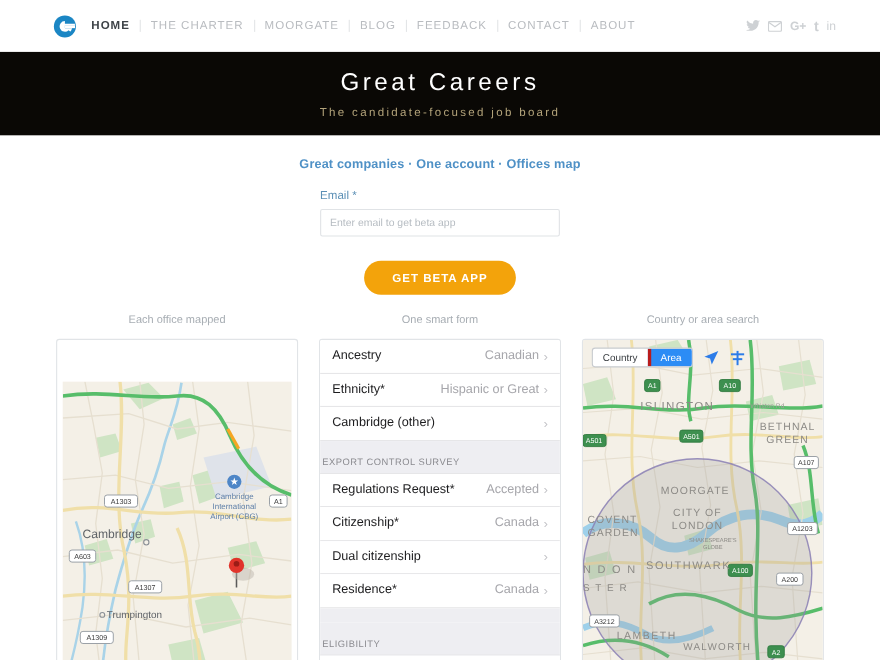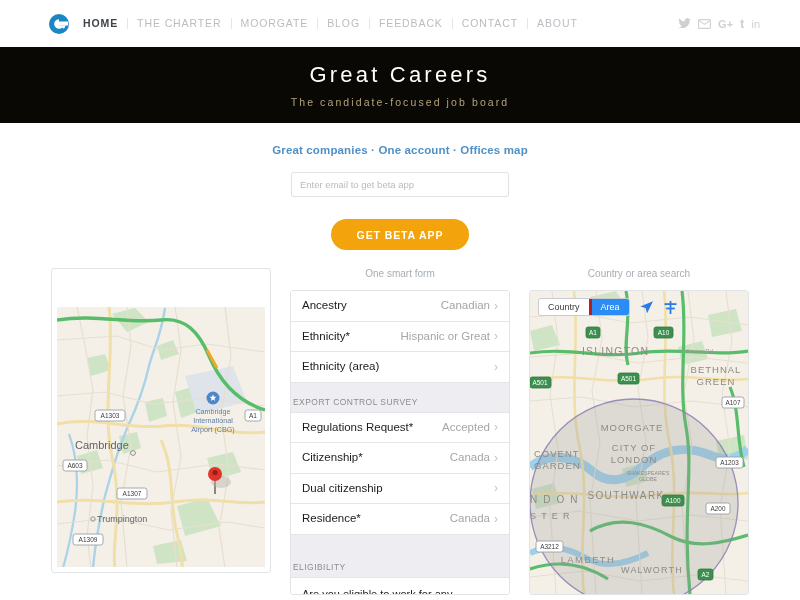--- a/index.html
+++ b/index.html
@@ -296,28 +296,30 @@
 </div>
 
 <div class="hero">
   <h1 class="hero-title">Great Careers</h1>
   <div class="hero-sub">The candidate-focused job board</div>
 </div>
 
 <div class="signup">
   <div class="tagline">Great companies · One account · Offices map</div>
   <div class="form-block">
+    <div class="field-label">Email *</div>
     <input class="email-input" type="text" placeholder="Enter email to get beta app" style="">
   </div>
   <button class="cta">GET BETA APP</button>
 </div>
 
 <div class="cols">
 
   <div class="col">
+    <div class="col-cap">Each office mapped</div>
     <div class="panel">
       <div class="map-left">
         <svg class="map-svg" viewBox="0 0 208 262" preserveAspectRatio="xMidYMid slice">
           <rect width="208" height="262" fill="#f4f0e7"></rect>
 
           <path d="M55 8 L78 2 L92 16 L70 26 Z" fill="#cfe4c4"></path>
           <path d="M100 40 L116 34 L122 48 L104 54 Z" fill="#cfe4c4"></path>
           <path d="M30 52 L48 48 L54 64 L34 70 Z" fill="#cfe4c4"></path>
           <path d="M118 86 L138 80 L146 104 L124 112 Z" fill="#cfe4c4"></path>
           <path d="M88 96 L106 92 L110 110 L92 116 Z" fill="#cfe4c4"></path>
@@ -413,21 +415,21 @@
           <span class="lbl">Ancestry</span>
           <span class="val">Canadian</span>
           <span class="chev">›</span>
         </div>
         <div class="ios-row">
           <span class="lbl">Ethnicity*</span>
           <span class="val">Hispanic or Great</span>
           <span class="chev">›</span>
         </div>
         <div class="ios-row">
-          <span class="lbl">Ethnicity (area)</span>
+          <span class="lbl">Cambridge (other)</span>
           <span class="val"></span>
           <span class="chev">›</span>
         </div>
 
         <div class="ios-header">EXPORT CONTROL SURVEY</div>
 
         <div class="ios-row">
           <span class="lbl">Regulations Request*</span>
           <span class="val">Accepted</span>
           <span class="chev">›</span>

